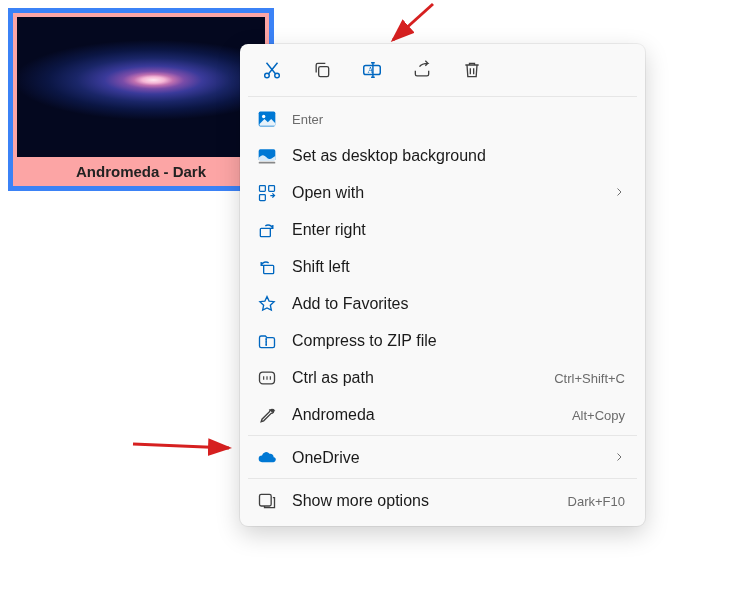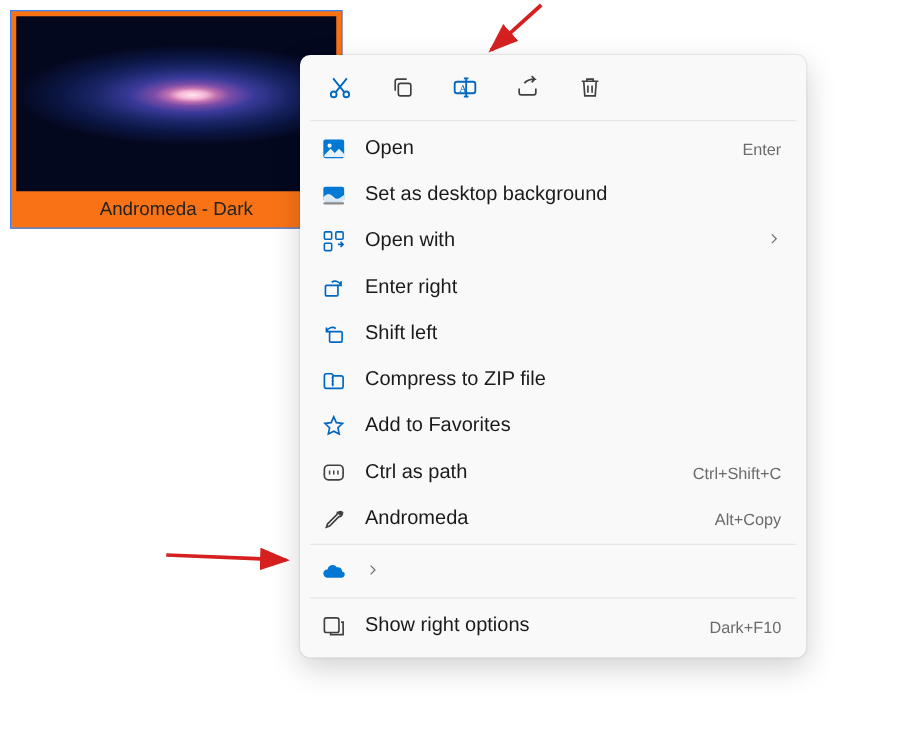--- a/index.html
+++ b/index.html
@@ -15,23 +15,24 @@
       position: relative;
       overflow: hidden;
     }
     
     
     .file-thumb {
       position: absolute;
       left: 8px;
       top: 8px;
       width: 266px;
-      border: 1px solid #3b82f6;
-      background: #f97316;
+      border: 5px solid #3b82f6;
+      background: #fca5a5;
       padding: 4px;
+      font-weight: bold;
     }
     .file-thumb-img {
       width: 100%;
       height: 140px;
       background: radial-gradient(ellipse 140px 40px at 55% 45%, #ffe8f0 0%, #f4b4d4 8%, #c070b0 14%, #7a4ca8 22%, #3a3a9a 35%, #1a2668 55%, #0b1644 75%, #04081f 100%);
       display: block;
     }
     .file-thumb-label {
       text-align: center;
       font-size: 15px;
@@ -180,21 +181,20 @@
   <div class="cm-sep"></div>
 
   <div class="cm-item">
     <span class="cm-icon">
       <svg width="20" height="20" viewBox="0 0 24 24">
         <rect x="2" y="3" width="20" height="18" rx="2" fill="#0078d4"></rect>
         <circle cx="8" cy="9" r="2" fill="#fff"></circle>
         <path d="M3 18 L9 12 L13 16 L17 12 L22 17 V20 H3 Z" fill="#fff" opacity="0.9"></path>
       </svg>
     </span>
-    <span class="cm-label">Open</span>
     <span class="cm-shortcut">Enter</span>
   </div>
 
   <div class="cm-item">
     <span class="cm-icon">
       <svg width="20" height="20" viewBox="0 0 24 24">
         <rect x="2" y="4" width="20" height="14" rx="2" fill="#0078d4"></rect>
         <path d="M2 14 C6 10 8 10 12 14 C16 18 18 14 22 12 V18 H2 Z" fill="#fff" opacity="0.85"></path>
         <rect x="2" y="19" width="20" height="2" fill="#888" rx="1"></rect>
       </svg>
@@ -235,34 +235,34 @@
         <rect x="8" y="10" width="12" height="10" rx="1"></rect>
         <path d="M14 7 a6 6 0 0 0 -9 3 M5 6 v4 h4"></path>
       </svg>
     </span>
     <span class="cm-label">Shift left</span>
   </div>
 
   <div class="cm-item">
     <span class="cm-icon">
       <svg width="20" height="20" viewBox="0 0 24 24" fill="none" stroke="#0067c0" stroke-width="1.6">
+        <path d="M12 3 l2.5 5.5 6 .7 -4.5 4.2 1.2 6 L12 16.8 6.8 19.4 8 13.4 3.5 9.2 l6-.7 Z"></path>
+      </svg>
+    </span>
+    <span class="cm-label">Add to Favorites</span>
+  </div>
+
+  <div class="cm-item">
+    <span class="cm-icon">
+      <svg width="20" height="20" viewBox="0 0 24 24" fill="none" stroke="#0067c0" stroke-width="1.6">
         <path d="M3 8 a2 2 0 0 1 2-2 h5 l2 2 h7 a2 2 0 0 1 2 2 v8 a2 2 0 0 1 -2 2 H5 a2 2 0 0 1 -2-2 Z"></path>
         <path d="M11 8 v10 M10 10 h2 M10 13 h2 M10 16 h2"></path>
       </svg>
     </span>
     <span class="cm-label">Compress to ZIP file</span>
-  </div>
-
-  <div class="cm-item">
-    <span class="cm-icon">
-      <svg width="20" height="20" viewBox="0 0 24 24" fill="none" stroke="#0067c0" stroke-width="1.6">
-        <path d="M12 3 l2.5 5.5 6 .7 -4.5 4.2 1.2 6 L12 16.8 6.8 19.4 8 13.4 3.5 9.2 l6-.7 Z"></path>
-      </svg>
-    </span>
-    <span class="cm-label">Add to Favorites</span>
   </div>
 
   <div class="cm-item">
     <span class="cm-icon">
       <svg width="20" height="20" viewBox="0 0 24 24" fill="none" stroke="#404040" stroke-width="1.6">
         <rect x="3" y="5" width="18" height="14" rx="4"></rect>
         <path d="M8 10 v4 M12 10 v4 M16 10 v4" stroke-width="1.4"></path>
       </svg>
     </span>
     <span class="cm-label">Ctrl as path</span>
@@ -280,32 +280,33 @@
   </div>
 
   <div class="cm-sep"></div>
 
   <div class="cm-item">
     <span class="cm-icon">
       <svg width="20" height="20" viewBox="0 0 24 24">
         <path d="M6 17 a4 4 0 0 1 0-8 a5 5 0 0 1 9-2 a4 4 0 0 1 5 4 a3 3 0 0 1 -1 6 Z" fill="#0078d4"></path>
       </svg>
     </span>
+    <span class="cm-label">OneDrive</span>
     <span class="cm-chevron">
       <svg width="12" height="12" viewBox="0 0 24 24" fill="none" stroke="#707070" stroke-width="2">
           <path d="M9 5 l7 7 -7 7"></path>
         </svg>
     </span>
   </div>
 
   <div class="cm-sep"></div>
 
   <div class="cm-item">
     <span class="cm-icon">
       <svg width="20" height="20" viewBox="0 0 24 24" fill="none" stroke="#404040" stroke-width="1.6">
         <rect x="3" y="4" width="14" height="14" rx="2"></rect>
         <path d="M9 18 v2 h12 v-12 h-2"></path>
       </svg>
     </span>
-    <span class="cm-label">Show right options</span>
+    <span class="cm-label">Show more options</span>
     <span class="cm-shortcut">Dark+F10</span>
   </div>
 </div>
 
 </body></html>

